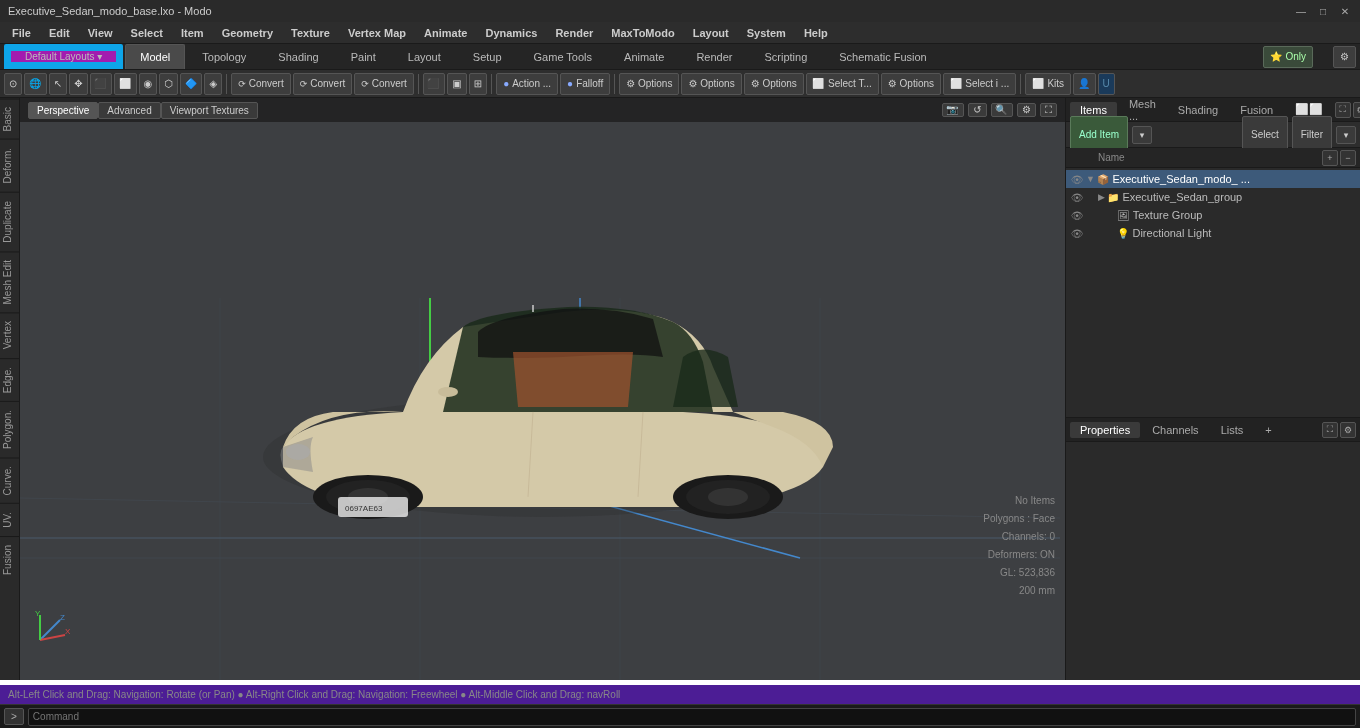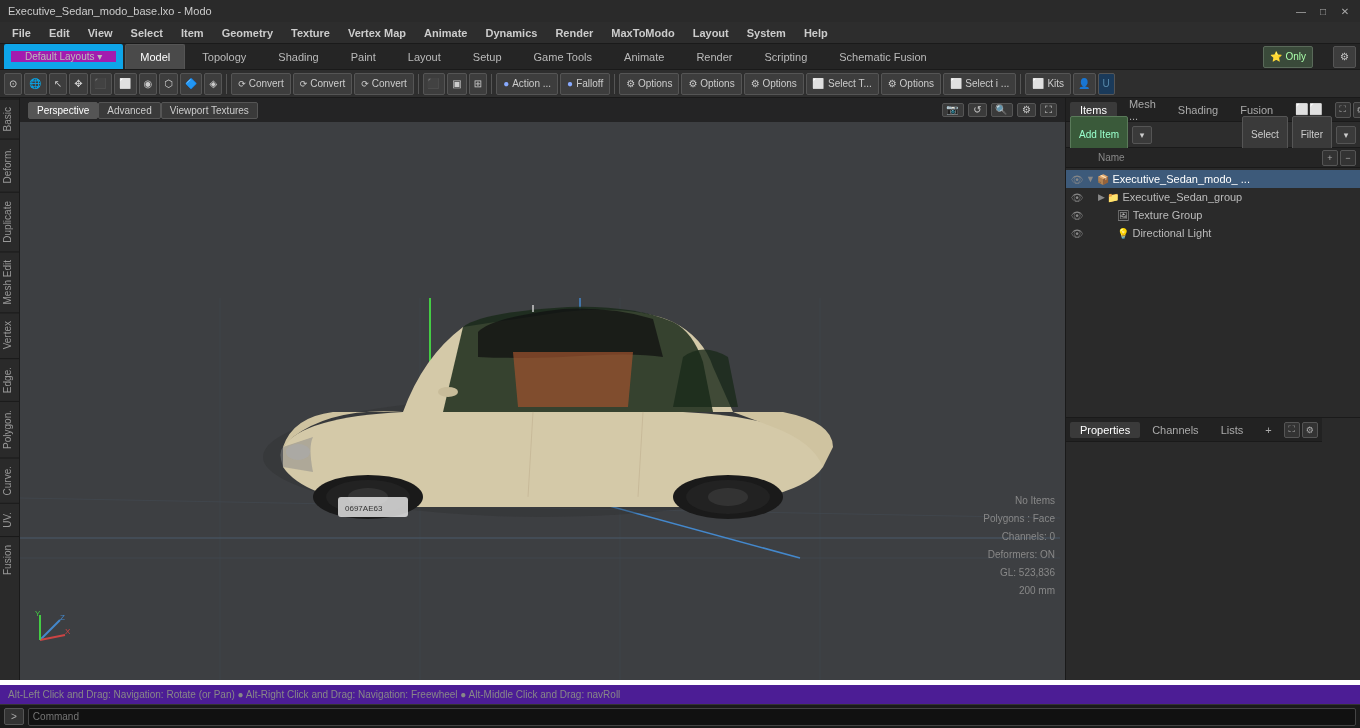--- a/index.html
+++ b/index.html
@@ -272,21 +272,21 @@
       font-size: 10px;
     }
     .tree-item .indent { display: inline-block; }
     .tree-item .item-icon { margin-right: 3px; font-size: 10px; }
     .tree-item .arrow { margin-right: 2px; font-size: 9px; color: #888; }
 
     
     #props-panel {
       height: 300px;
       display: flex;
-      flex-direction: row;
+      flex-direction: column;
     }
     #props-tabs {
       height: 24px;
       background: #222;
       display: flex;
       align-items: center;
       gap: 2px;
       padding: 0 4px;
       border-bottom: 1px solid #1a1a1a;
     }

